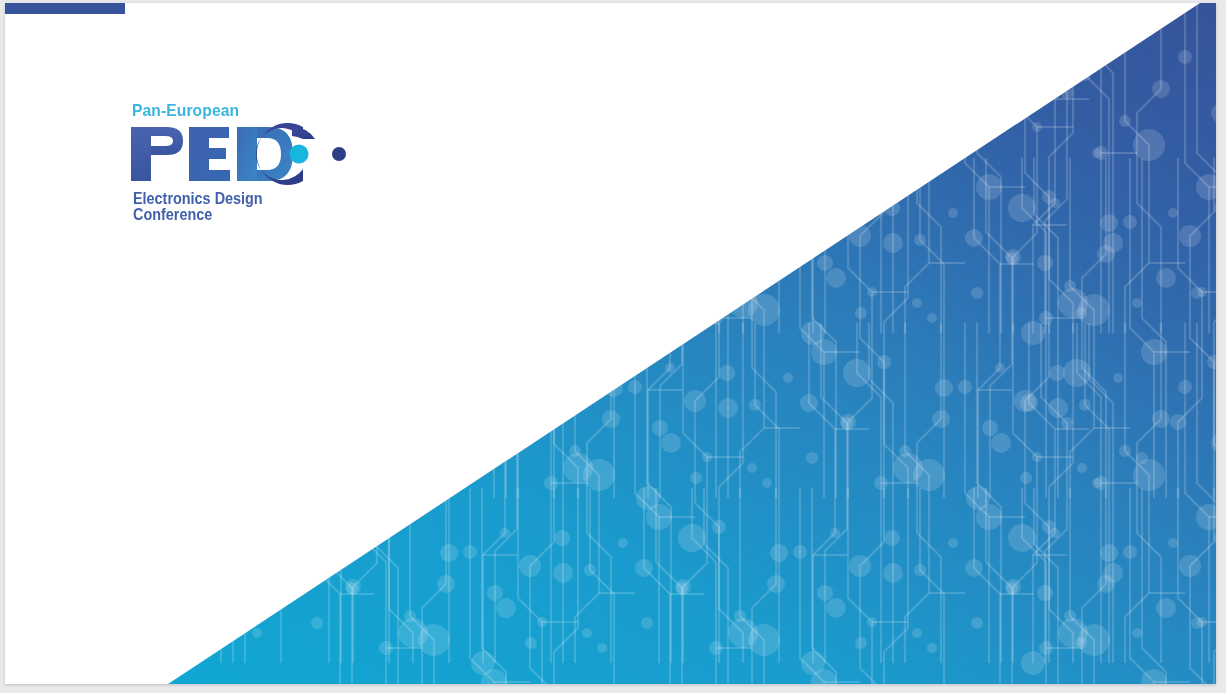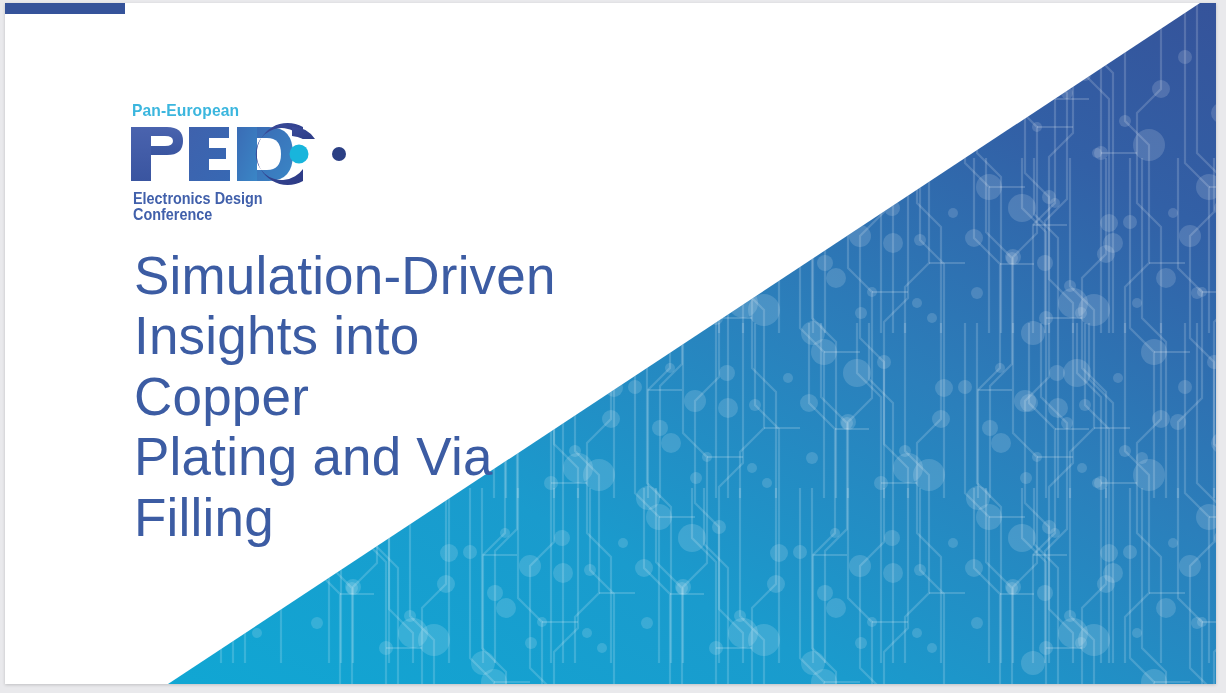--- a/index.html
+++ b/index.html
@@ -242,18 +242,15 @@
         <path d="M163,4 A27,27 0 0 1 186,16 L174,16 A27,27 0 0 0 163,13 Z" fill="url(#gradC)"></path>
 
         <line x1="170" y1="31" x2="209" y2="31" stroke="url(#gradWire)" stroke-width="4"></line>
         <circle cx="170" cy="31" r="9.5" fill="#18b5dc"></circle>
         <circle cx="210" cy="31" r="7" fill="#2b3f84"></circle>
       </svg>
 
       <div id="logo-sub">Electronics Design Conference</div>
     </div>
 
-    <h1 id="title">Simulation-Driven
-Insights into Copper
-Plating and Via Filling</h1>
 
   </div>
 </div>
 
 </body></html>

